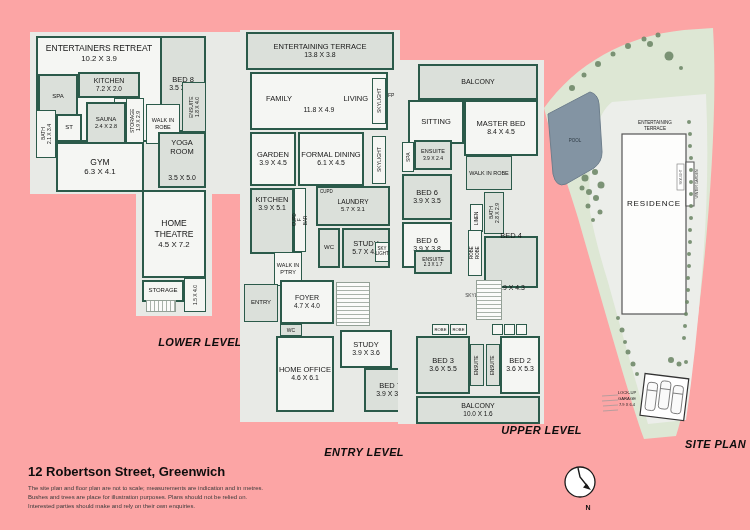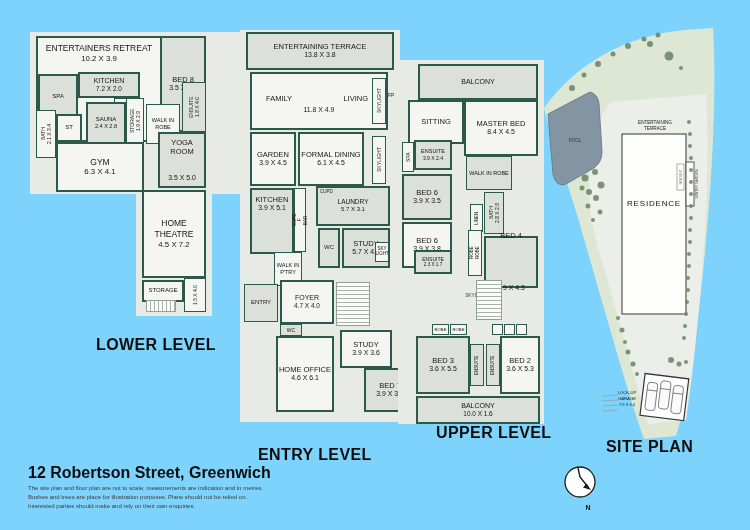--- a/index.html
+++ b/index.html
@@ -3,41 +3,41 @@
 <meta charset="utf-8">
 <style>
   :root{
     --wall:#2b5a4a;
     --lt:#f5f6f3;
     --sh:#dbe0da;
     --bk:#e8eae6;
     --txt:#161616;
   }
   html,body{margin:0;padding:0;background:#fff;}
-  .canvas{position:relative;width:750px;height:530px;background:#7dd3fc;overflow:hidden;
+  .canvas{position:relative;width:750px;height:530px;background:#fca5a5;overflow:hidden;
           font-family:"Liberation Sans",sans-serif;color:var(--txt);}
   .bk{position:absolute;background:var(--bk);}
   .room{position:absolute;box-sizing:border-box;border:2px solid var(--wall);background:var(--lt);
         display:flex;flex-direction:column;align-items:center;justify-content:center;
         text-align:center;font-size:7.5px;line-height:1.25;color:var(--txt);}
   .sh{background:var(--sh);}
   .big{font-size:8.5px;}
   .sm{font-size:6px;}
   .xs{font-size:5px;border-width:1.5px;}
   .top{justify-content:flex-start;padding-top:5px;}
   .dm{font-size:.92em;}
   .vr{writing-mode:vertical-rl;transform:rotate(180deg);flex-direction:column;}
   .vr span{display:block;}
   .stairsV{position:absolute;box-sizing:border-box;border:1.5px solid #93a096;
            background:repeating-linear-gradient(180deg,#fbfbfa 0 3px,#a9b2aa 3px 4px);}
   .stairsH{position:absolute;box-sizing:border-box;border:1.5px solid #93a096;
            background:repeating-linear-gradient(90deg,#fbfbfa 0 3px,#a9b2aa 3px 4px);}
-  .lvl{position:absolute;font-weight:bold;font-size:16px;letter-spacing:.4px;text-align:left;color:#0d0d0d;}
+  .lvl{position:absolute;font-weight:bold;font-size:11px;letter-spacing:.4px;text-align:right;color:#0d0d0d;font-style:italic;}
   .tag{position:absolute;font-size:5px;color:#222;}
-  .addr{position:absolute;left:28px;top:464px;font-weight:bold;font-size:16px;color:#0d0d0d;}
+  .addr{position:absolute;left:28px;top:464px;font-weight:bold;font-size:13px;color:#0d0d0d;}
   .disc{position:absolute;left:28px;top:484px;font-size:6px;color:#3c3c3c;line-height:1.5;}
 </style>
 </head>
 <body>
 
 <div class="canvas">
 
   <div class="bk" style="left:30px;top:32px;width:212px;height:162px;"></div>
   <div class="bk" style="left:136px;top:190px;width:76px;height:126px;"></div>
 

